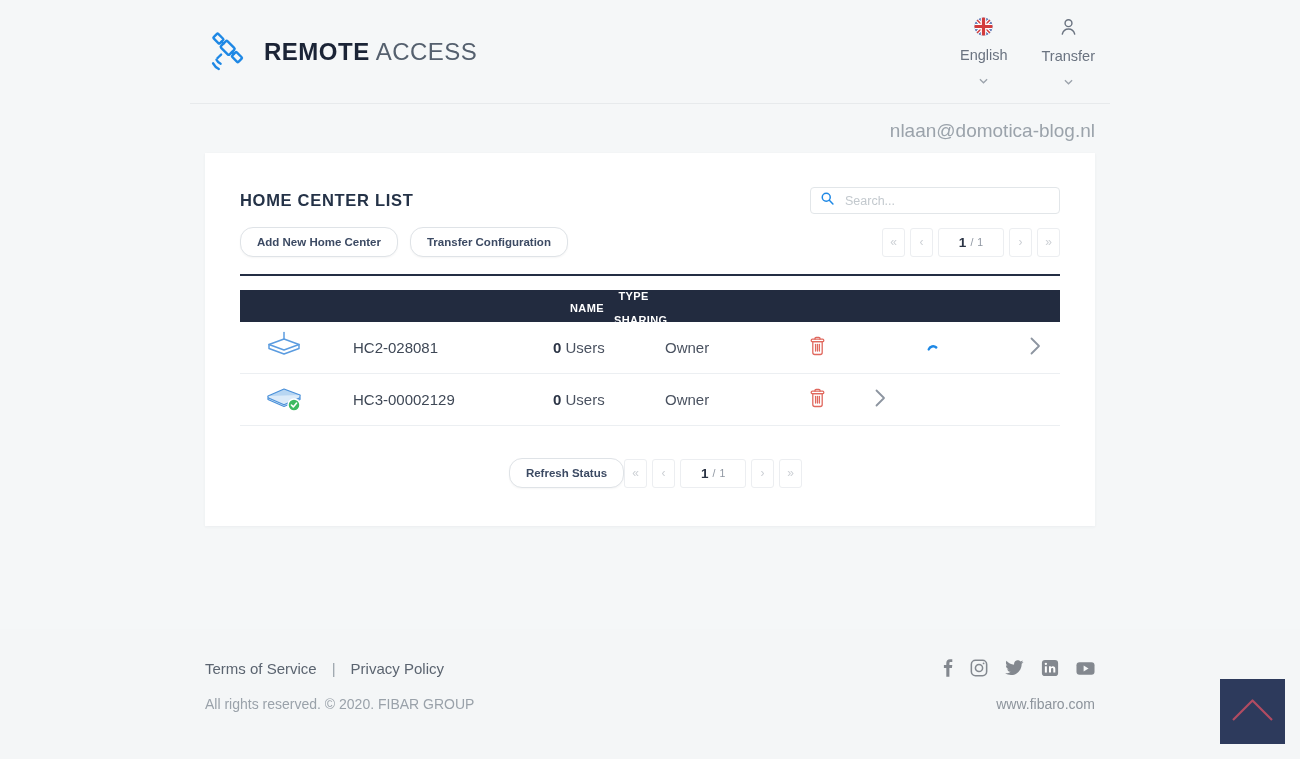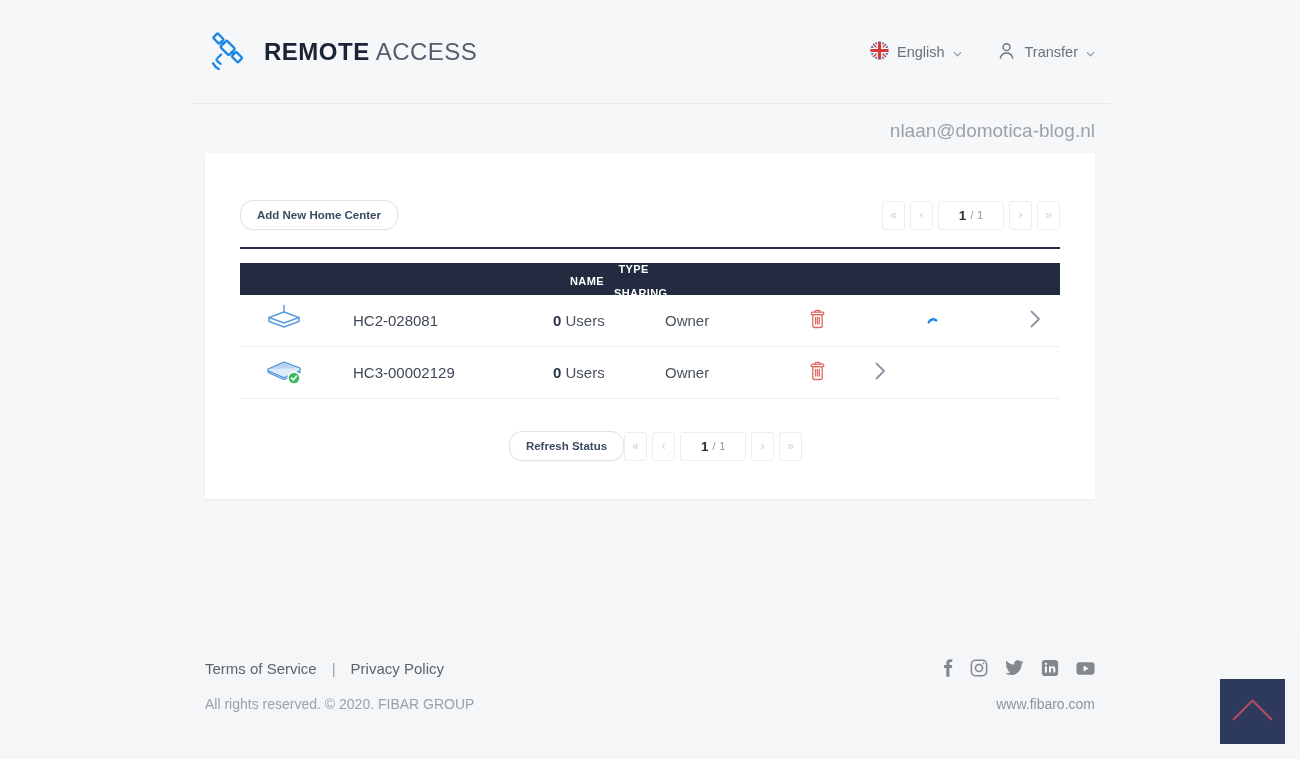--- a/index.html
+++ b/index.html
@@ -15,21 +15,21 @@
   
   .header-inner {
     height:104px; display:flex; align-items:center; justify-content:space-between;
     border-bottom:1px solid #e7eaec; padding:0 15px;
   }
   .logo { display:flex; align-items:center; gap:13px; }
   .logo-text { font-size:24px; letter-spacing:.5px; color:#1b2436; }
   .logo-text .bold { font-weight:700; color:#1b2436; }
   .logo-text .light { font-weight:400; color:#55606e; margin-left:6px; }
   .header-right { display:flex; align-items:center; color:#6a7380; font-size:14.5px; }
-  .hdr-group { display:flex; align-items:center; gap:8px; cursor:pointer; }
+  .hdr-group { display:flex; align-items:center; gap:8px; cursor:pointer;flex-direction:column; }
   .hdr-gap { width:34px; }
 
   
   .email-bar { text-align:right; padding:16px 15px 0 0; font-size:19px; color:#9ba3ab; height:49px; }
 
   
   .card {
     width:890px; margin:0 auto; background:#ffffff;
     padding:34px 35px 38px; box-shadow:0 1px 3px rgba(40,50,70,.05);
   }
@@ -179,24 +179,37 @@
     </div>
   </div>
 </div>
 
 <div class="container">
   <div class="email-bar">nlaan@domotica-blog.nl</div>
 </div>
 
 <div class="card">
 
+  <div class="card-titlerow">
+    <div class="page-title">HOME CENTER LIST</div>
+    <div class="searchbox">
+      <span>
+        <svg width="15" height="15" viewBox="0 0 18 18" fill="none" stroke="#1e88e5" stroke-width="1.8" stroke-linecap="round">
+          <circle cx="7.5" cy="7.5" r="4.8"></circle>
+            <line x1="11.2" y1="11.2" x2="15.5" y2="15.5"></line>
+        </svg>
+      </span>
+      <input type="text" placeholder="Search..." style="">
+    </div>
+  </div>
 
   <div class="toolbar">
     <div class="btn-row">
       <button class="btn">Add New Home Center</button>
+      <button class="btn">Transfer Configuration</button>
     </div>
     <div class="pagination">
       <button class="pg-btn">«</button>
       <button class="pg-btn">‹</button>
       <div class="pg-current">
         <span class="pg-page">1</span>
         <span class="pg-sep">/</span>
         <span class="pg-total">1</span>
       </div>
       <button class="pg-btn">›</button>

